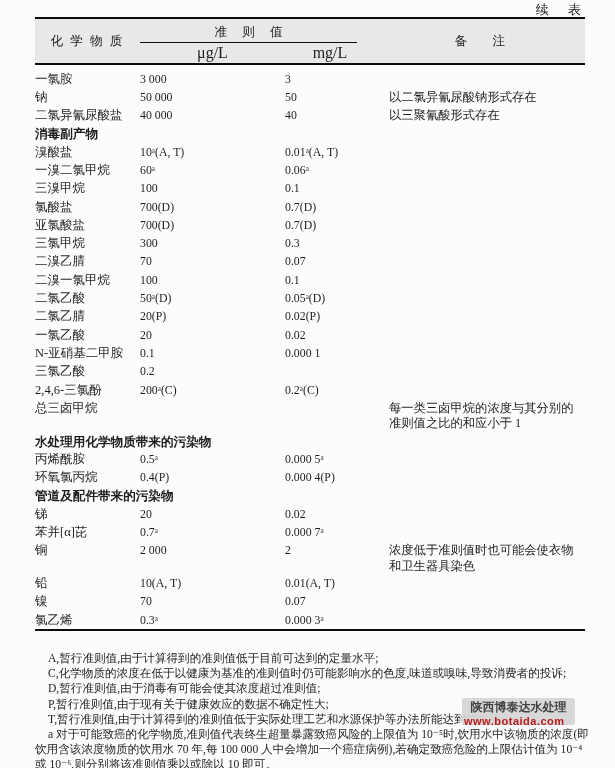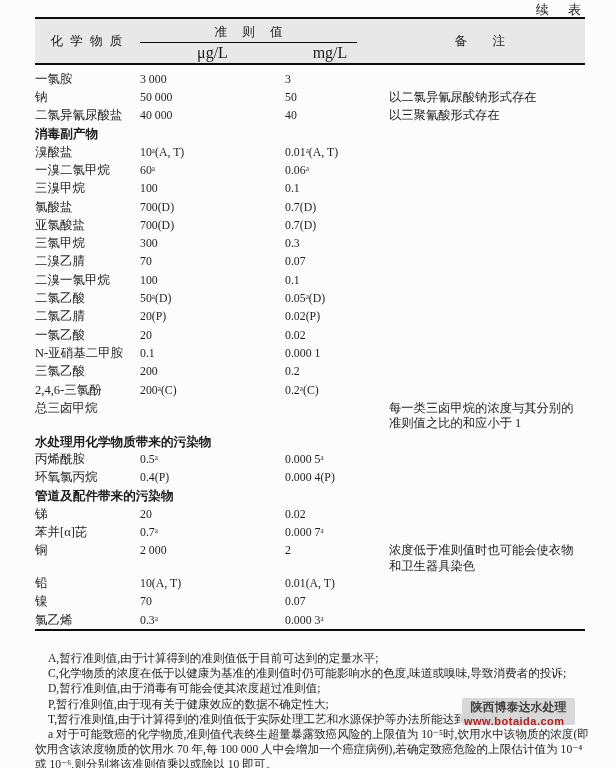--- a/index.html
+++ b/index.html
@@ -176,21 +176,20 @@
           <div class="cell c-remark"></div>
         </div>
         <div class="trow">
           <div class="cell c-name">N-亚硝基二甲胺</div>
           <div class="cell c-ug">0.1</div>
           <div class="cell c-mg">0.000 1</div>
           <div class="cell c-remark"></div>
         </div>
         <div class="trow">
           <div class="cell c-name">三氯乙酸</div>
-          <div class="cell c-ug">200</div>
           <div class="cell c-mg">0.2</div>
           <div class="cell c-remark"></div>
         </div>
         <div class="trow">
           <div class="cell c-name">2,4,6-三氯酚</div>
           <div class="cell c-ug">200ᵃ(C)</div>
           <div class="cell c-mg">0.2ᵃ(C)</div>
           <div class="cell c-remark"></div>
         </div>
         <div class="trow">

